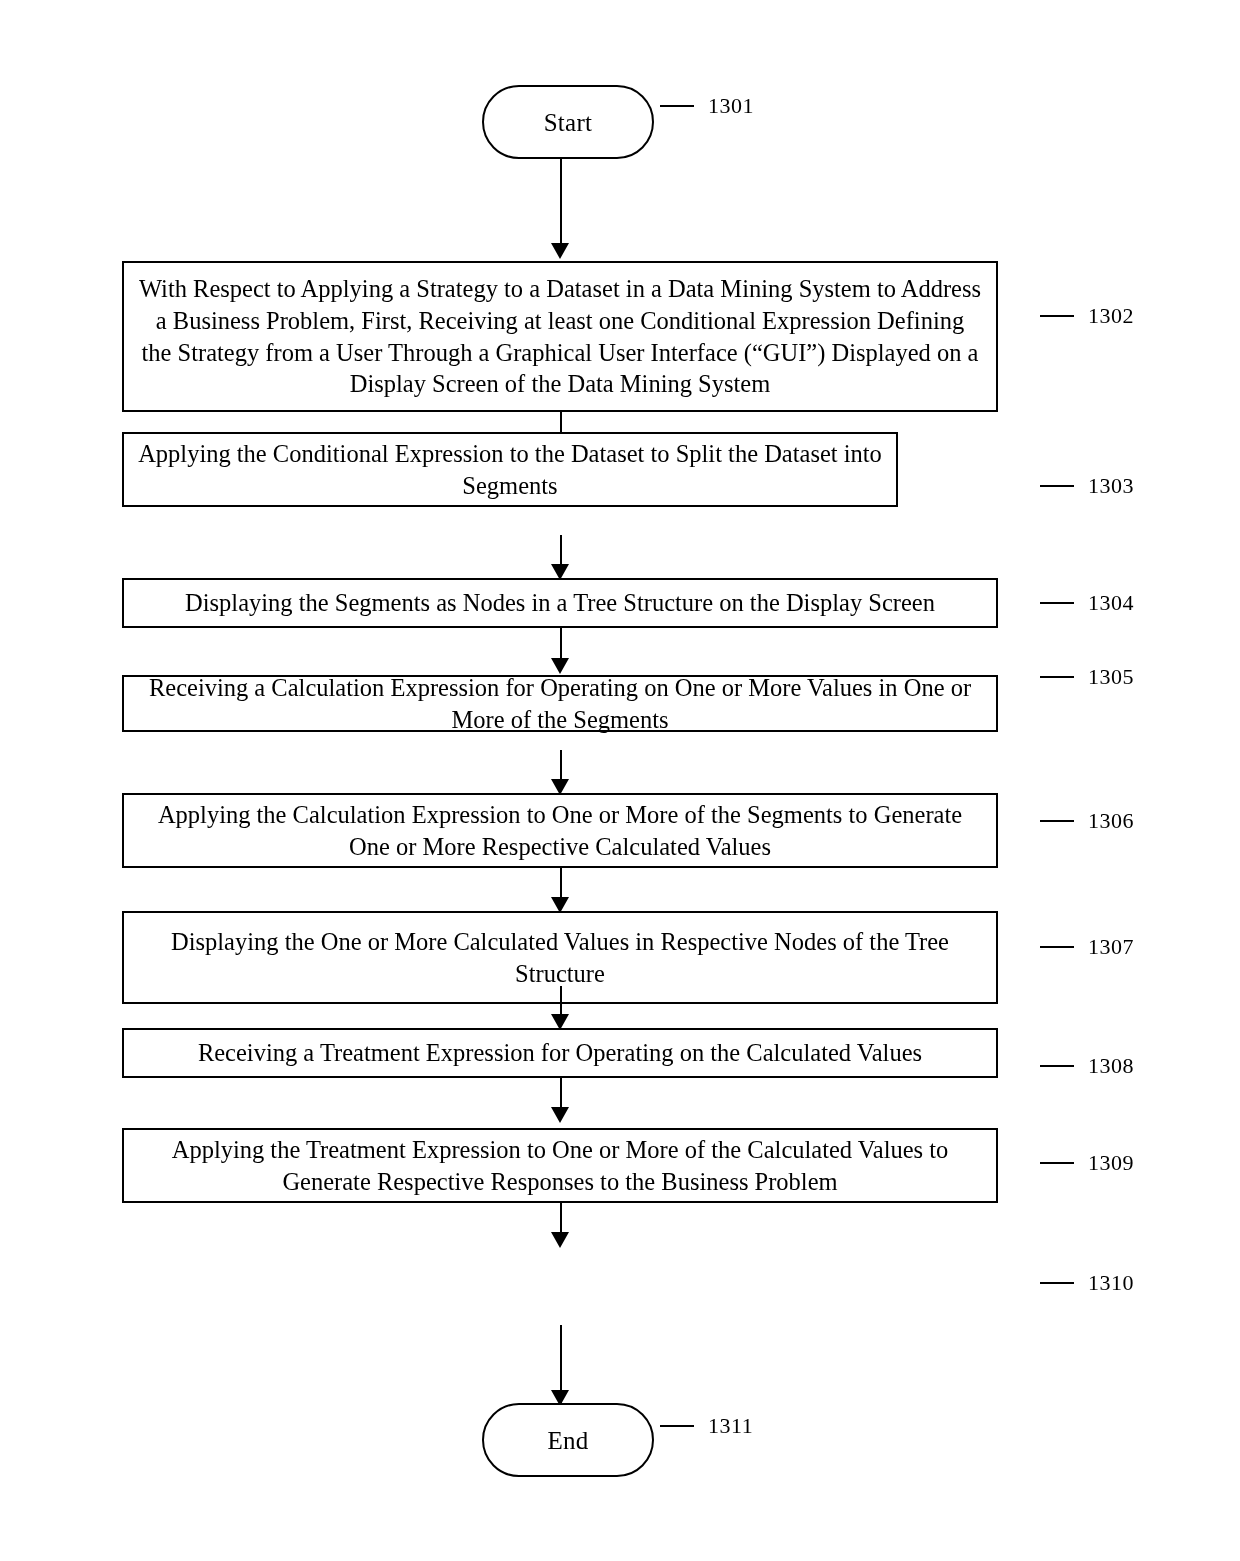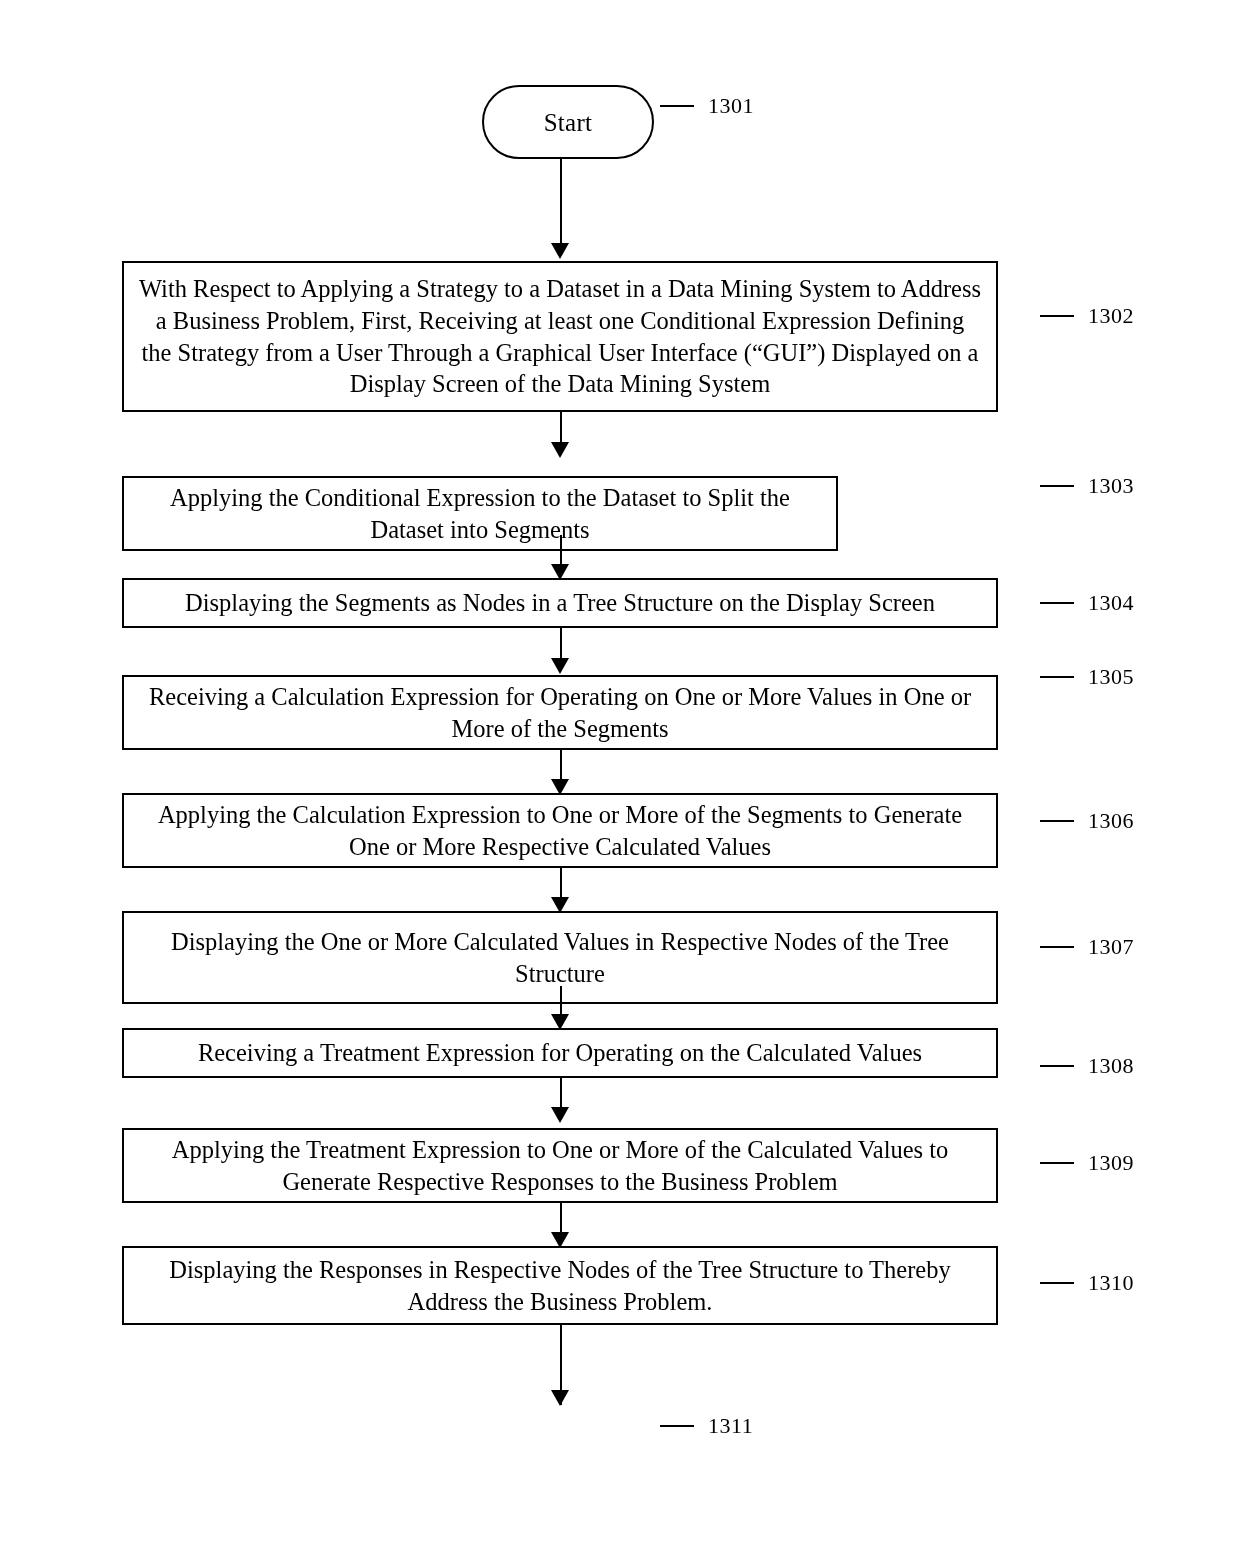--- a/index.html
+++ b/index.html
@@ -112,21 +112,21 @@
     <span class="proc-label">With Respect to Applying a Strategy to a Dataset in a Data Mining System to Address a Business Problem, First, Receiving at least one Conditional Expression Defining the Strategy from a User Through a Graphical User Interface (“GUI”) Displayed on a Display Screen of the Data Mining System</span>
   </div>
   <div class="refcallout" style="left:1040px; top:305px;">
     <span class="leader"></span>
     <span class="refnum">1302</span>
   </div>
 
   <div class="connector" style="left:560px; top:412px; height:32px;"></div>
   <div class="arrowhead" style="left:551px; top:442px;"></div>
 
-  <div class="process" style="left:122px; top:476px; width:716px; height:75px;">
+  <div class="process" style="left:122px; top:432px; width:776px; height:75px;">
     <span class="proc-label">Applying the Conditional Expression to the Dataset to Split the Dataset into Segments</span>
   </div>
   <div class="refcallout" style="left:1040px; top:475px;">
     <span class="leader"></span>
     <span class="refnum">1303</span>
   </div>
 
   <div class="connector" style="left:560px; top:535px; height:32px;"></div>
   <div class="arrowhead" style="left:551px; top:564px;"></div>
 
@@ -134,21 +134,21 @@
     <span class="proc-label">Displaying the Segments as Nodes in a Tree Structure on the Display Screen</span>
   </div>
   <div class="refcallout" style="left:1040px; top:592px;">
     <span class="leader"></span>
     <span class="refnum">1304</span>
   </div>
 
   <div class="connector" style="left:560px; top:628px; height:32px;"></div>
   <div class="arrowhead" style="left:551px; top:658px;"></div>
 
-  <div class="process" style="left:122px; top:675px; width:876px; height:75px;">
+  <div class="process" style="left:122px; top:675px; width:876px; height:57px;">
     <span class="proc-label">Receiving a Calculation Expression for Operating on One or More Values in One or More of the Segments</span>
   </div>
   <div class="refcallout" style="left:1040px; top:666px;">
     <span class="leader"></span>
     <span class="refnum">1305</span>
   </div>
 
   <div class="connector" style="left:560px; top:750px; height:32px;"></div>
   <div class="arrowhead" style="left:551px; top:779px;"></div>
 
@@ -189,29 +189,29 @@
     <span class="proc-label">Applying the Treatment Expression to One or More of the Calculated Values to Generate Respective Responses to the Business Problem</span>
   </div>
   <div class="refcallout" style="left:1040px; top:1152px;align-items:center;">
     <span class="leader"></span>
     <span class="refnum">1309</span>
   </div>
 
   <div class="connector" style="left:560px; top:1203px; height:32px;"></div>
   <div class="arrowhead" style="left:551px; top:1232px;"></div>
 
-  <div class="process" style="left:122px; top:1246px; width:876px; height:79px;">
-    <span class="proc-label">Displaying the Responses in Respective Nodes of the Tree Structure to Thereby Address the Business Problem.</span>
-  </div>
   <div class="refcallout" style="left:1040px; top:1272px;">
     <span class="leader"></span>
     <span class="refnum">1310</span>
   </div>
 
   <div class="connector" style="left:560px; top:1325px; height:80px;"></div>
   <div class="arrowhead" style="left:551px; top:1390px;"></div>
 
+  <div class="terminator" style="left:482px; top:1403px; width:172px; height:74px;">
+    <span class="term-label">End</span>
+  </div>
   <div class="refcallout" style="left:660px; top:1415px;">
     <span class="leader"></span>
     <span class="refnum">1311</span>
   </div>
 
 </div>
 
 </body></html>

